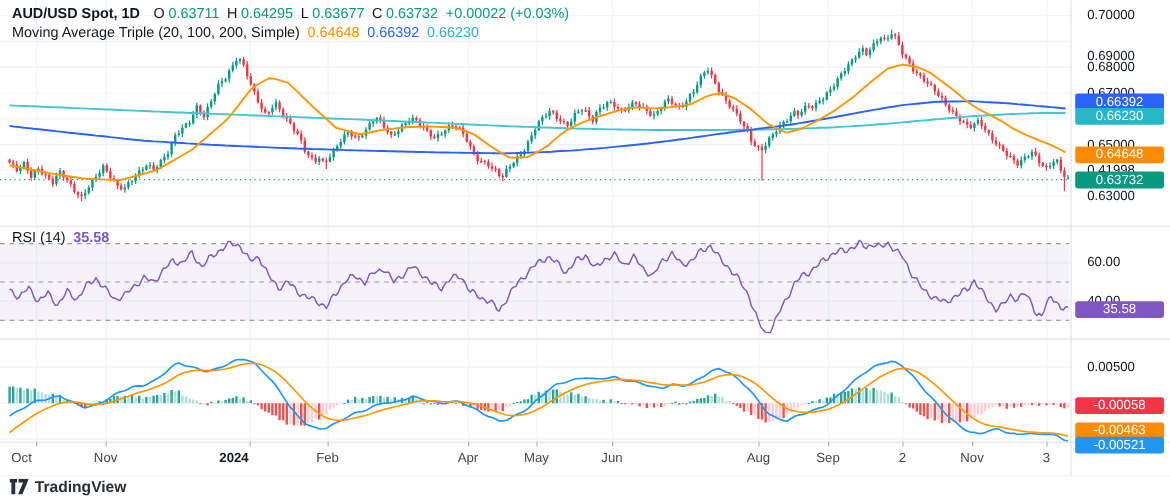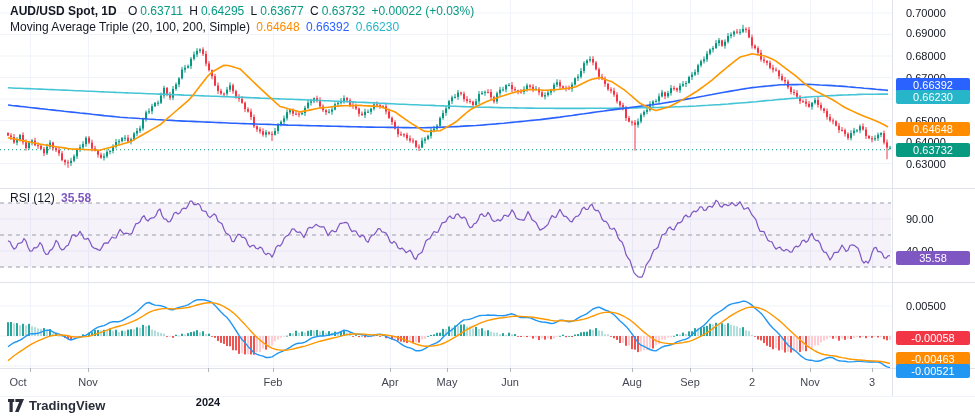--- a/index.html
+++ b/index.html
@@ -968,62 +968,62 @@
     <span class="up">+0.00022 (+0.03%)</span>
   </div>
   <div class="hdr" style="top:20px">
     <span>Moving Average Triple (20, 100, 200, Simple)</span>
     <span class="ma20v">0.64648</span>
     <span class="ma100v">0.66392</span>
     <span class="ma200v">0.66230</span>
   </div>
 
   <div class="hdr" style="top:191px">
-    <span>RSI (12)</span>
+    <span>RSI (14)</span>
     <span class="rsiv">35.58</span>
   </div>
 
 
   <div class="sep" style="top:188px"></div>
   <div class="sep" style="top:282px"></div>
   <div class="sep" style="top:368px"></div>
   <div class="sep" style="top:396px;background:#f0f3fa"></div>
   <div class="vsep" style="left:892px"></div>
 
   <div id="axis">
       <div class="axlbl" style="top: 7px;">0.70000</div>
-      <div class="axlbl" style="top: 27px;">0.69000</div>
+      <div class="axlbl" style="top: 41px;">0.69000</div>
       <div class="axlbl" style="top: 50px;">0.68000</div>
       <div class="axlbl" style="top: 71.5px;">0.67000</div>
       <div class="axlbl" style="top: 93px;">0.66000</div>
       <div class="axlbl" style="top: 114.5px;">0.65000</div>
-      <div class="axlbl" style="top: 136px;">0.64000</div>
+      <div class="axlbl" style="top: 136px;">0.41998</div>
       <div class="axlbl" style="top: 157.5px;">0.63000</div>
-      <div class="axlbl" style="top: 213px;">90.00</div>
+      <div class="axlbl" style="top: 213px;">60.00</div>
       <div class="axlbl" style="top: 245px;">40.00</div>
       <div class="axlbl" style="top: 300px;">0.00500</div>
       <div class="axlbl" style="top: 330px;">0.00000</div>
       <div class="axlbl" style="top: 360px;">-0.00500</div>
       <div class="badge" style="top: 78px; background: rgb(41, 98, 255);">0.66392</div>
       <div class="badge" style="top: 90px; background: rgb(38, 181, 201);">0.66230</div>
       <div class="badge" style="top: 122px; background: rgb(255, 140, 0);">0.64648</div>
       <div class="badge" style="top: 143px; background: rgb(8, 153, 129);">0.63732</div>
       <div class="badge" style="top: 251px; background: rgb(126, 87, 194);">35.58</div>
       <div class="badge" style="top: 331px; background: rgb(242, 54, 69);">-0.00058</div>
       <div class="badge" style="top: 352px; background: rgb(255, 140, 0);">-0.00463</div>
       <div class="badge" style="top: 364px; background: rgb(33, 150, 243);">-0.00521</div>
     </div>
 
   <div id="taxis">
       <div class="tick" style="left: 30px;"></div>
       <div class="tlabel" style="left: 18px;">Oct</div>
       <div class="tick" style="left: 88px;"></div>
       <div class="tlabel" style="left: 88px;">Nov</div>
       <div class="tick" style="left: 208px;"></div>
-      <div class="tlabel tbold" style="left: 208px; margin-top: 20px;">2024</div>
+      <div class="tlabel tbold" style="left: 195px;">2024</div>
       <div class="tick" style="left: 273px;"></div>
       <div class="tlabel" style="left: 273px;">Feb</div>
       <div class="tick" style="left: 390px;"></div>
       <div class="tlabel" style="left: 390px;">Apr</div>
       <div class="tick" style="left: 447px;"></div>
       <div class="tlabel" style="left: 447px;">May</div>
       <div class="tick" style="left: 510px;"></div>
       <div class="tlabel" style="left: 510px; text-align: center;">Jun</div>
       <div class="tick" style="left: 632px;"></div>
       <div class="tlabel" style="left: 632px;">Aug</div>

